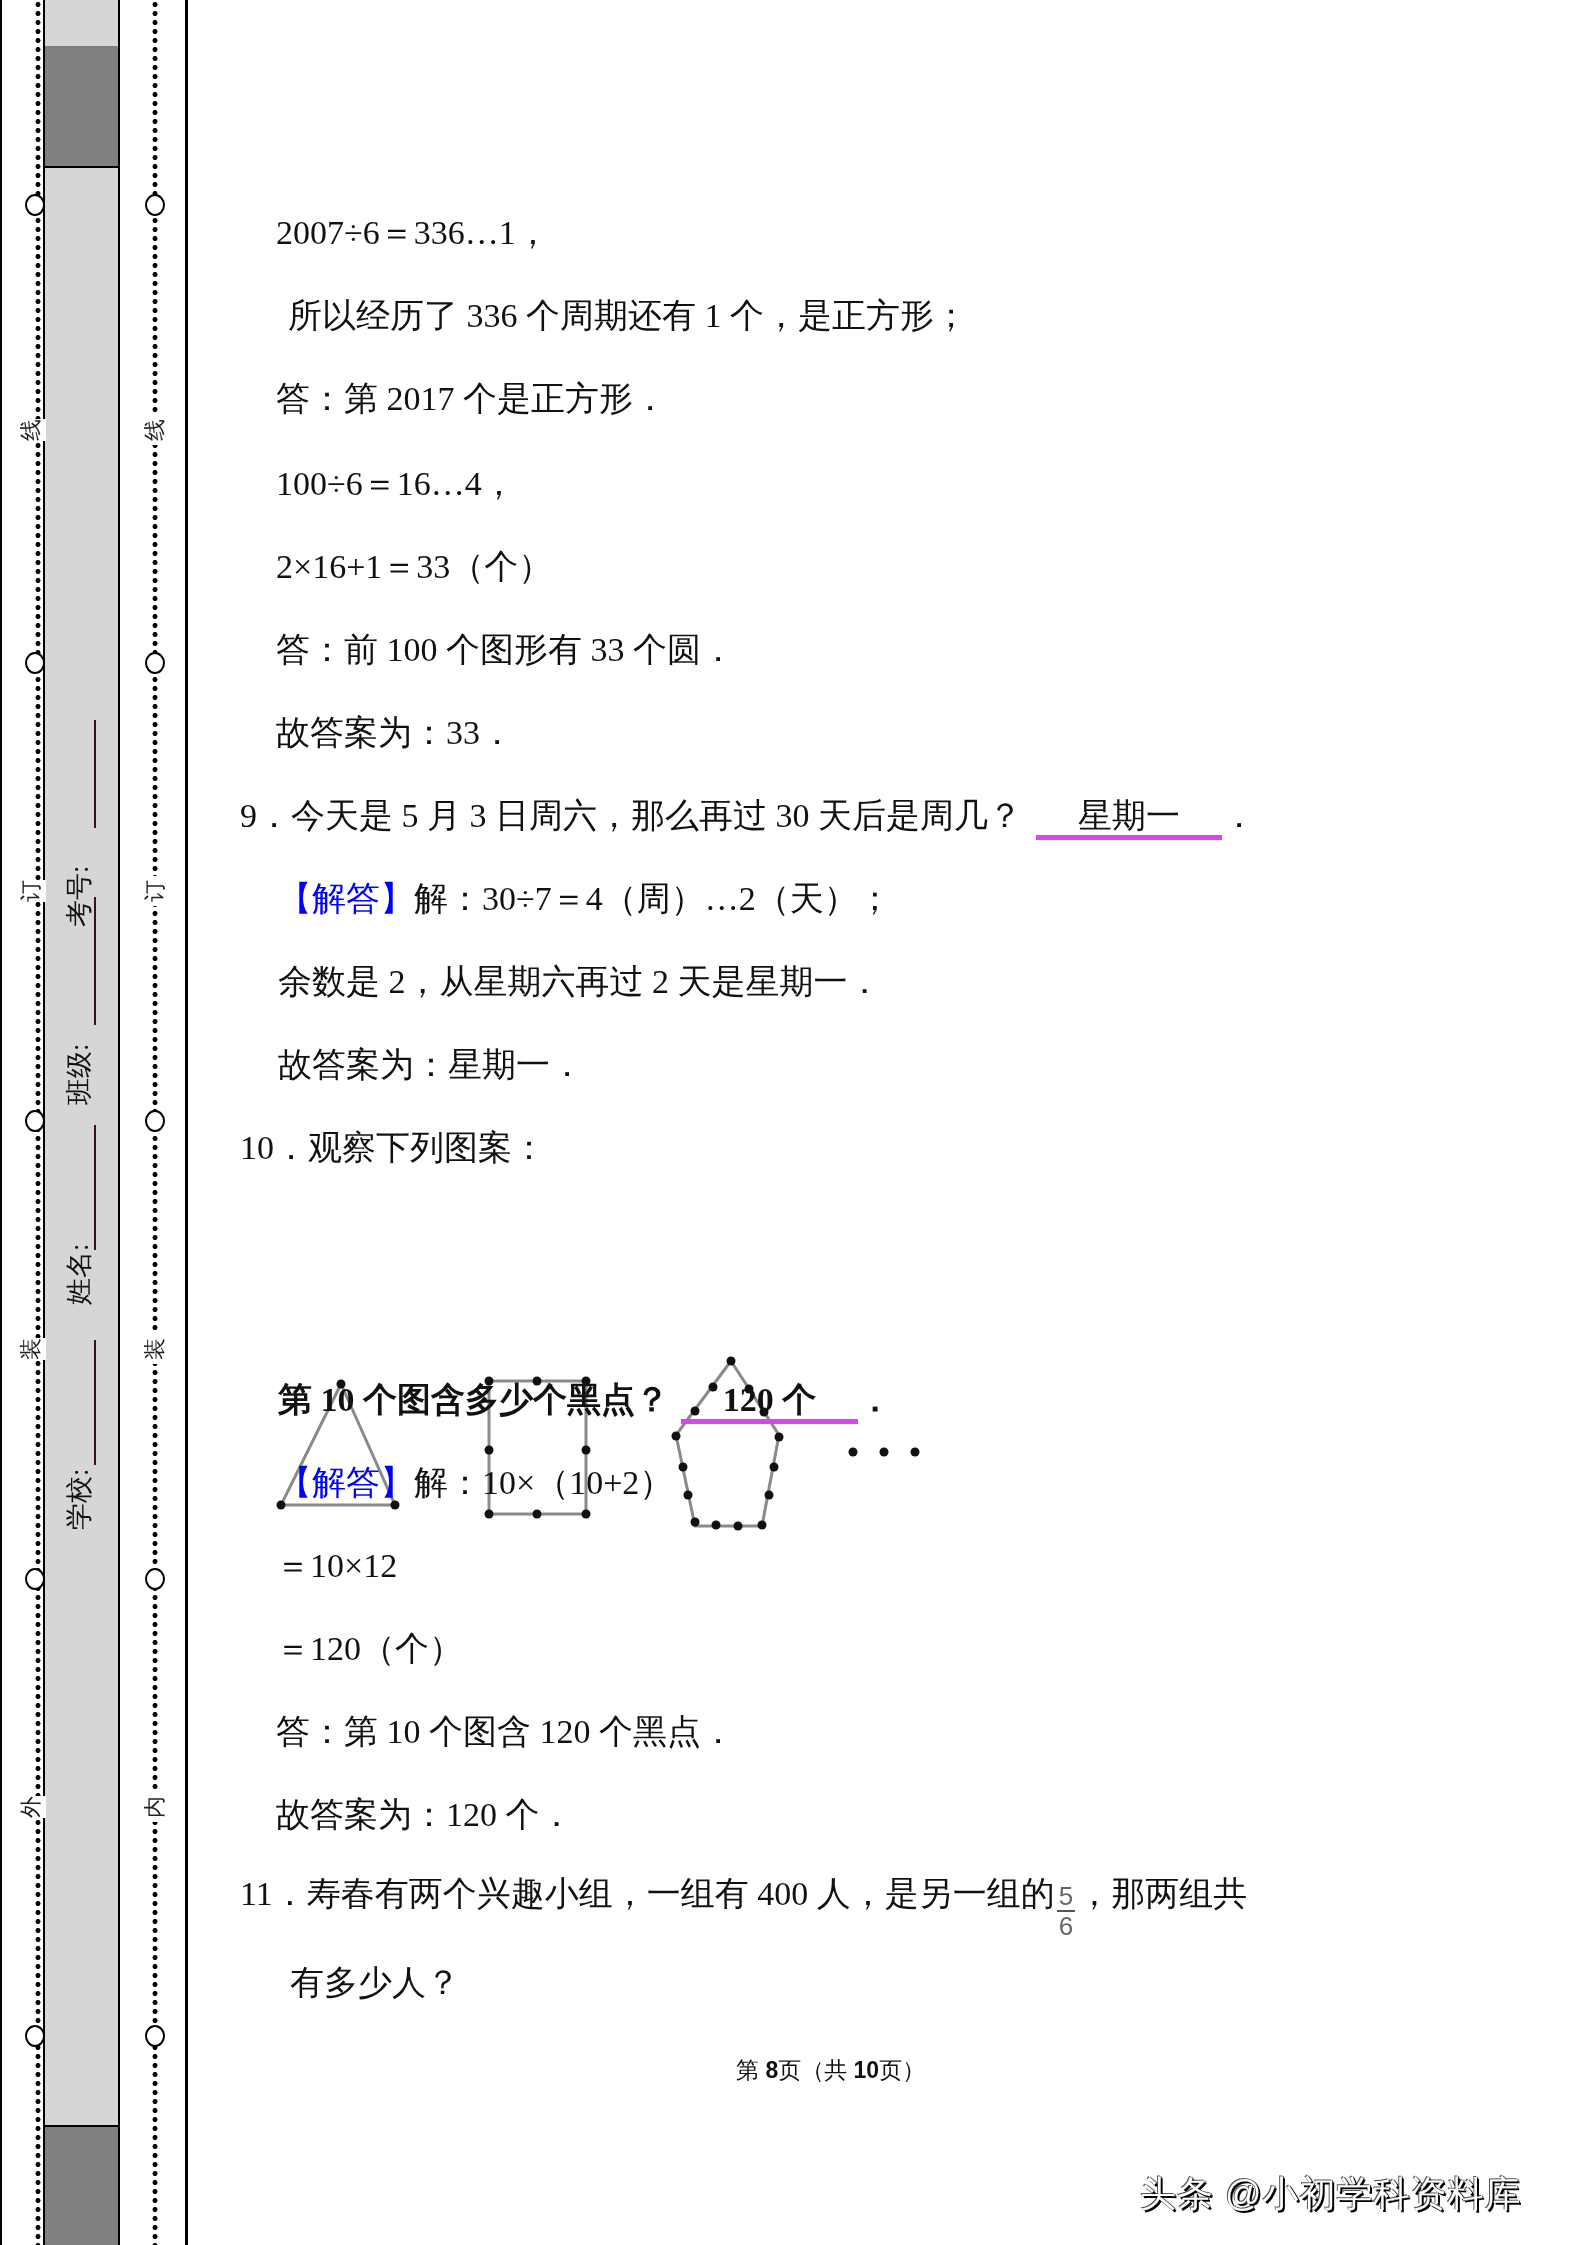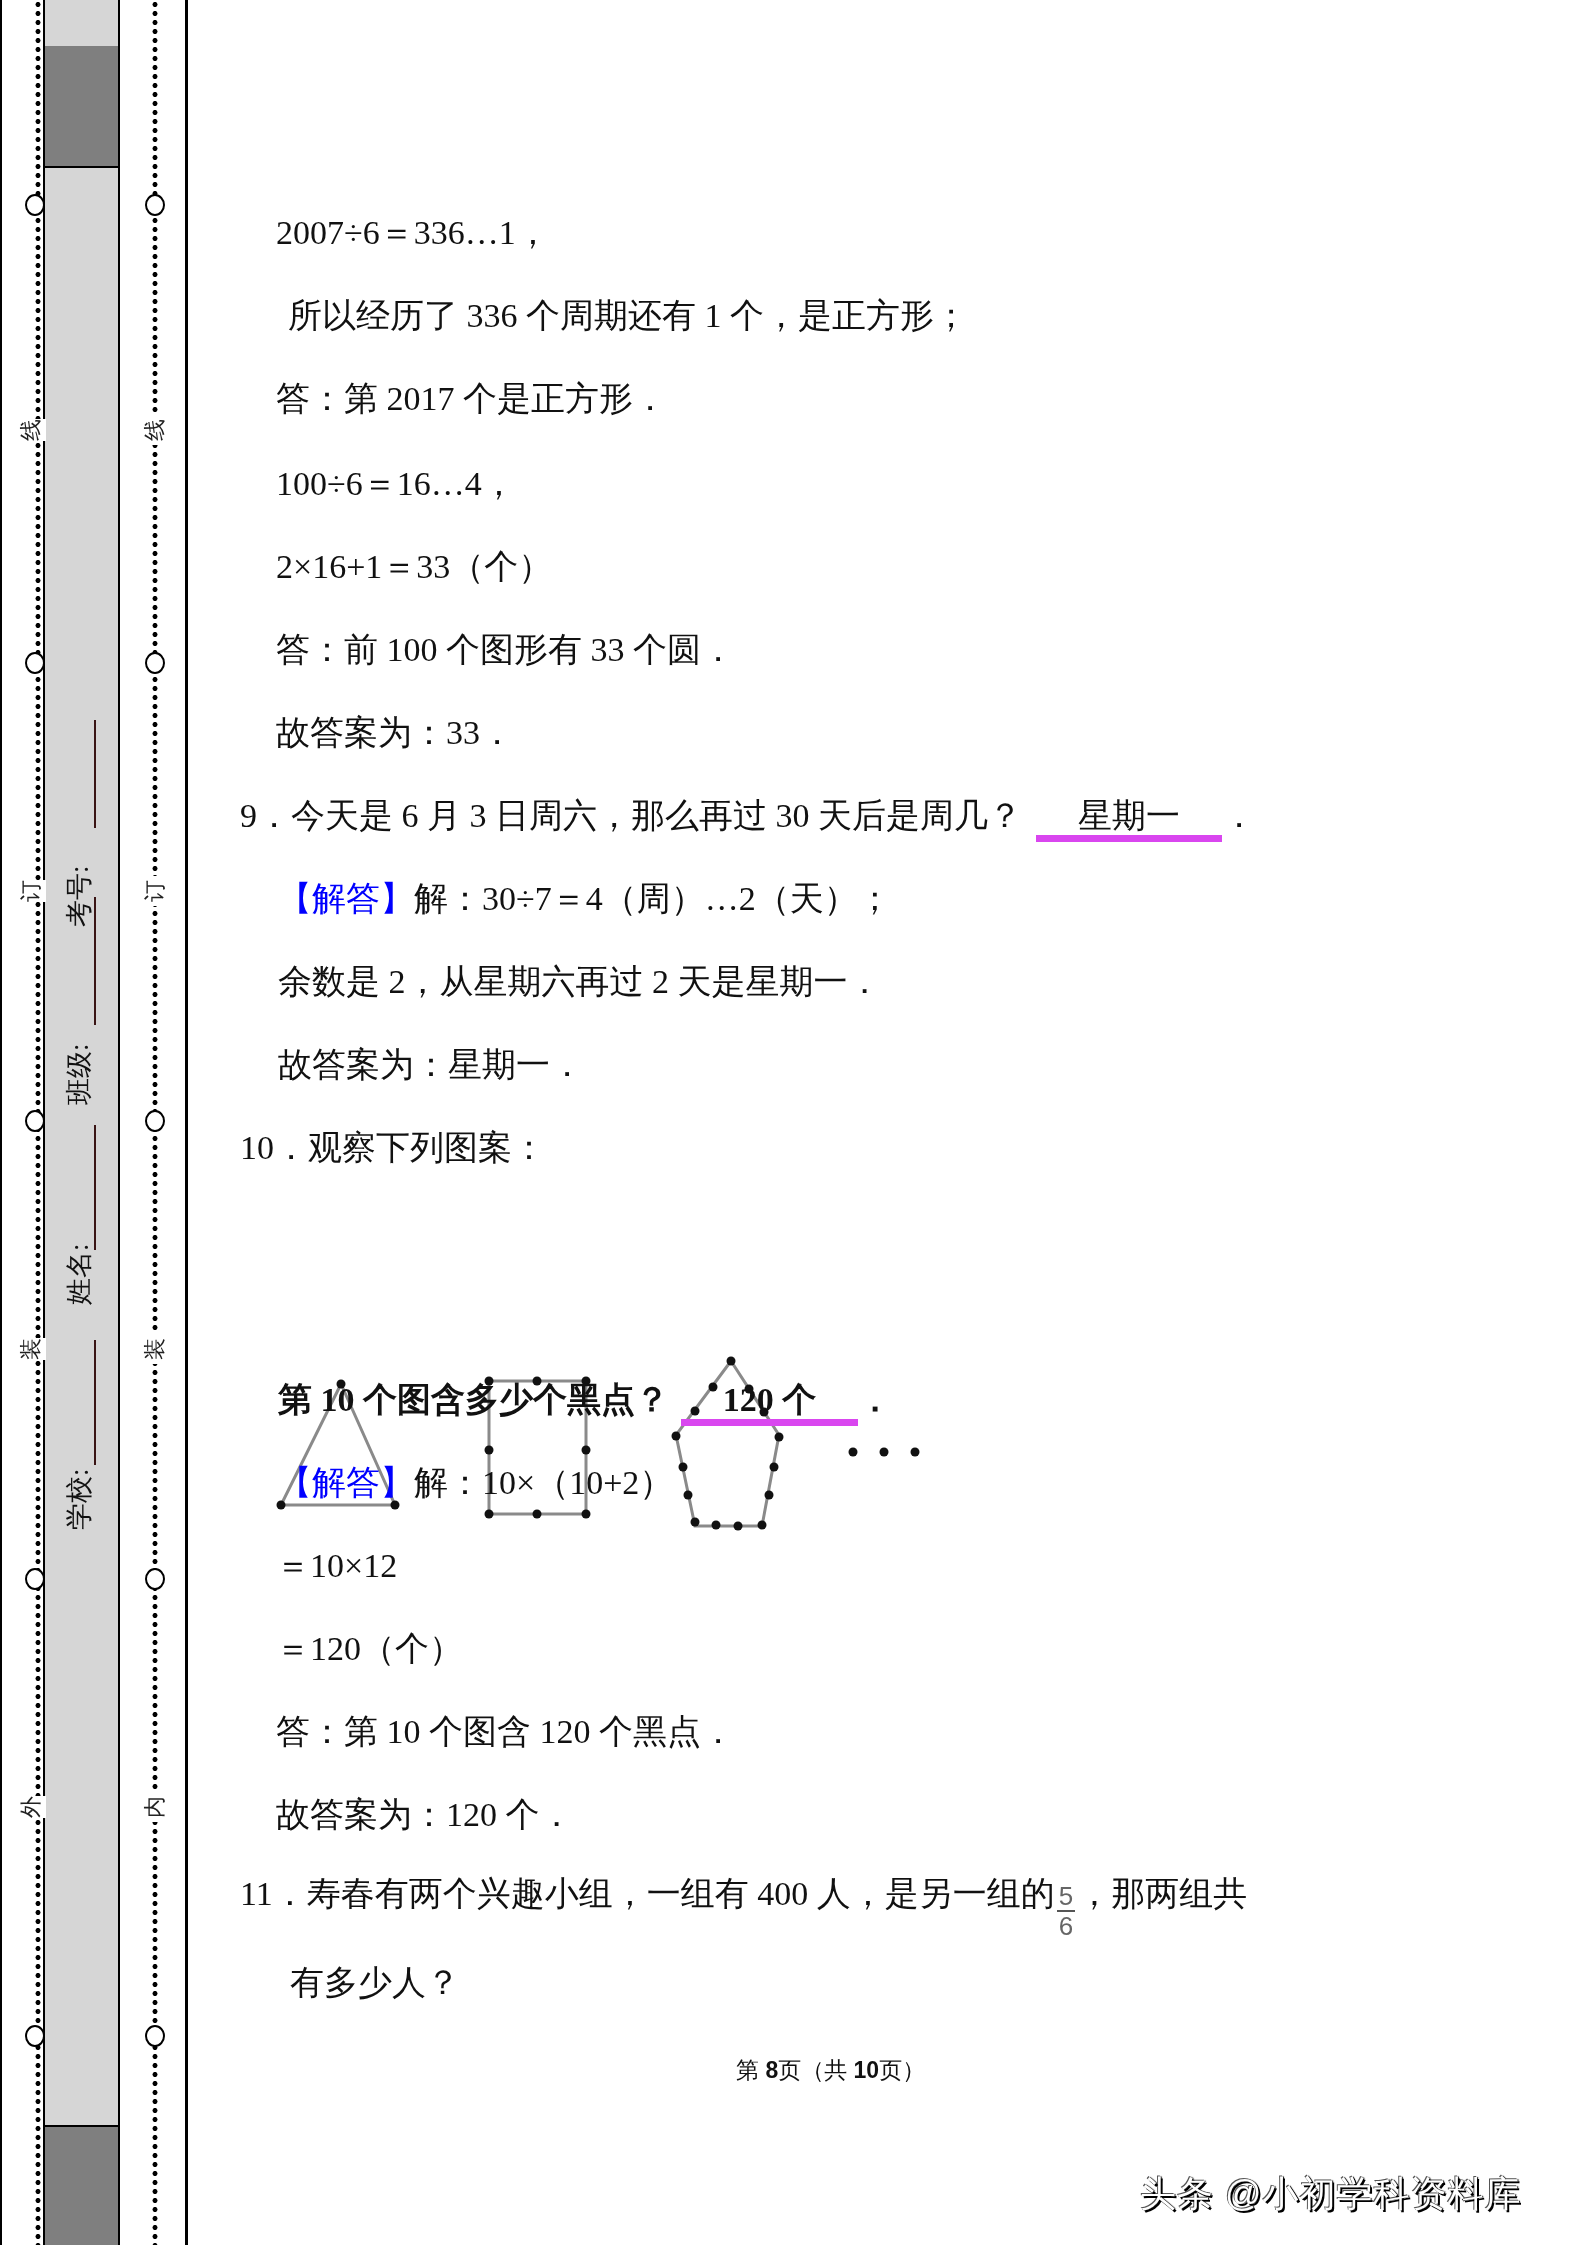--- a/index.html
+++ b/index.html
@@ -18,21 +18,21 @@
   .strip-block.bottom { top:2125px; height:120px; border-top:2px solid #000; }
   .rule-right { left:185px; top:0; width:3px; height:2245px; background:#000; }
   .hole { width:20px; height:22px; border:2px solid #000; border-radius:50%; background:#fff; box-sizing:border-box; }
   .margin-char { font-size:22px; width:30px; height:30px; line-height:30px; text-align:center; background:#fff;
                  transform:rotate(-90deg); color:#222; }
   .strip-field { transform-origin:left top; transform:rotate(-90deg); font-size:27px; color:#111; white-space:nowrap; line-height:30px; }
   .strip-line { left:94px; width:2px; background:#3a1414; }
   
   .line { position:absolute; font-size:34px; line-height:44px; white-space:nowrap; color:#111; }
   .blue { color:#0000ff; }
-  .blank { display:inline-block; border-bottom:7px solid #d946ef; text-align:center; line-height:38px; }
+  .blank { display:inline-block; border-bottom:5px solid #d946ef; text-align:center; line-height:38px; }
   .frac { display:inline-flex; flex-direction:column; align-items:center; vertical-align:middle;
           font-family:"Liberation Sans","DejaVu Sans",sans-serif; color:#666; font-size:26px; line-height:28px;
           margin:0 2px; position:relative; top:14px; }
   .frac .num { border-bottom:2px solid #555; padding:0 2px; }
   .footer { font-family:"Liberation Sans","DejaVu Sans",sans-serif; font-size:23px; color:#111; white-space:nowrap; }
   .footer b { font-weight:bold; }
   .watermark { font-family:Liberation Sans, sans-serif; font-size:36px; color:#fff; white-space:nowrap;
                text-shadow: 2px 2px 0 #000, -1px -1px 0 #555, 1px 0 1px #000; letter-spacing:1px; }
   svg { position:absolute; overflow:visible; }
 </style>
@@ -87,21 +87,21 @@
 
 <div class="line" style="left:276px; top:211px;">2007÷6＝336…1，</div>
 <div class="line" style="left:276px; top:294px;margin-left:12px;">所以经历了 336 个周期还有 1 个，是正方形；</div>
 <div class="line" style="left:276px; top:377px;">答：第 2017 个是正方形．</div>
 <div class="line" style="left:276px; top:462px;">100÷6＝16…4，</div>
 <div class="line" style="left:276px; top:545px;">2×16+1＝33（个）</div>
 <div class="line" style="left:276px; top:628px;">答：前 100 个图形有 33 个圆．</div>
 <div class="line" style="left:276px; top:711px;">故答案为：33．</div>
 
 <div class="line" style="left:240px; top:794px;">
-  <span>9．</span><span>今天是 6 月 3 日周六，那么再过 30 天后是周几？</span><span class="blank" style="width:186px; margin-left:14px;">星期一</span><span>．</span>
+  <span>9．</span><span>今天是 5 月 3 日周六，那么再过 30 天后是周几？</span><span class="blank" style="width:186px; margin-left:14px;">星期一</span><span>．</span>
 </div>
 <div class="line" style="left:278px; top:877px;">
   <span class="blue">【解答】</span><span>解：30÷7＝4（周）…2（天）；</span>
 </div>
 <div class="line" style="left:278px; top:960px;">余数是 2，从星期六再过 2 天是星期一．</div>
 <div class="line" style="left:278px; top:1043px;">故答案为：星期一．</div>
 
 <div class="line" style="left:240px; top:1126px;">
   <span>10．</span><span>观察下列图案：</span>
 </div>

